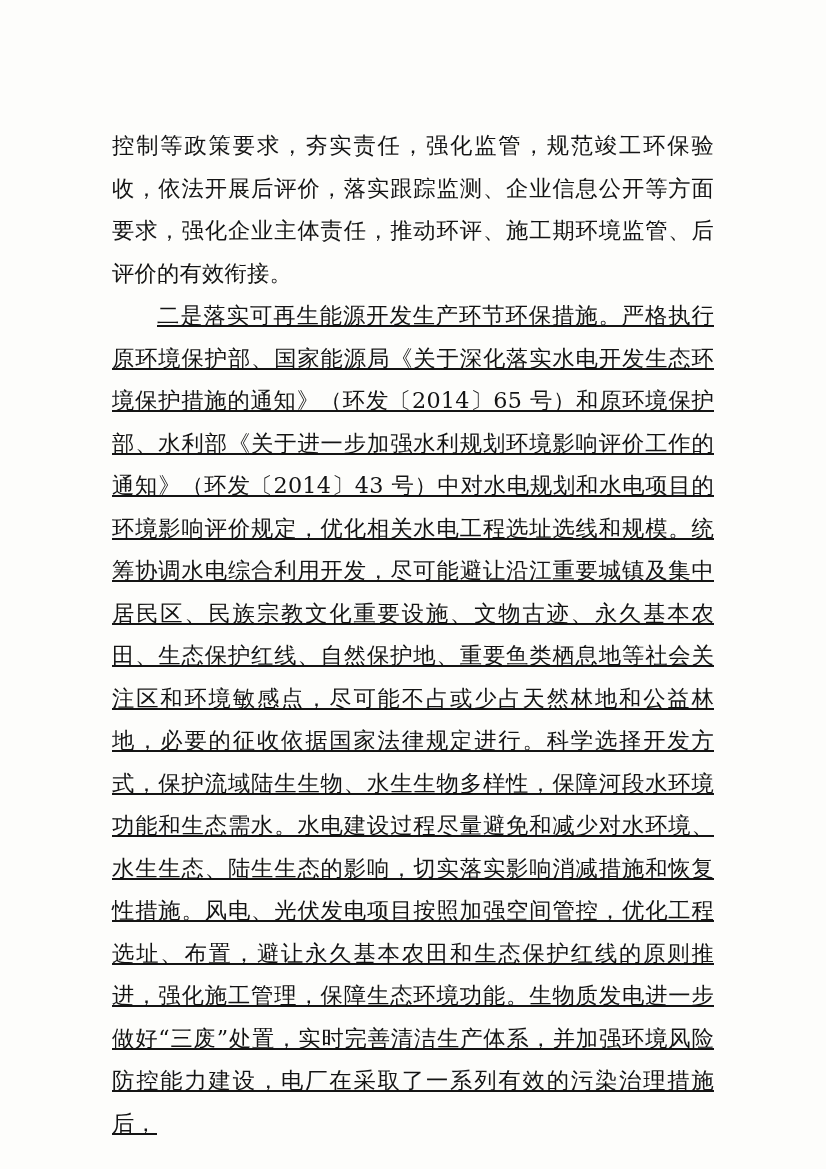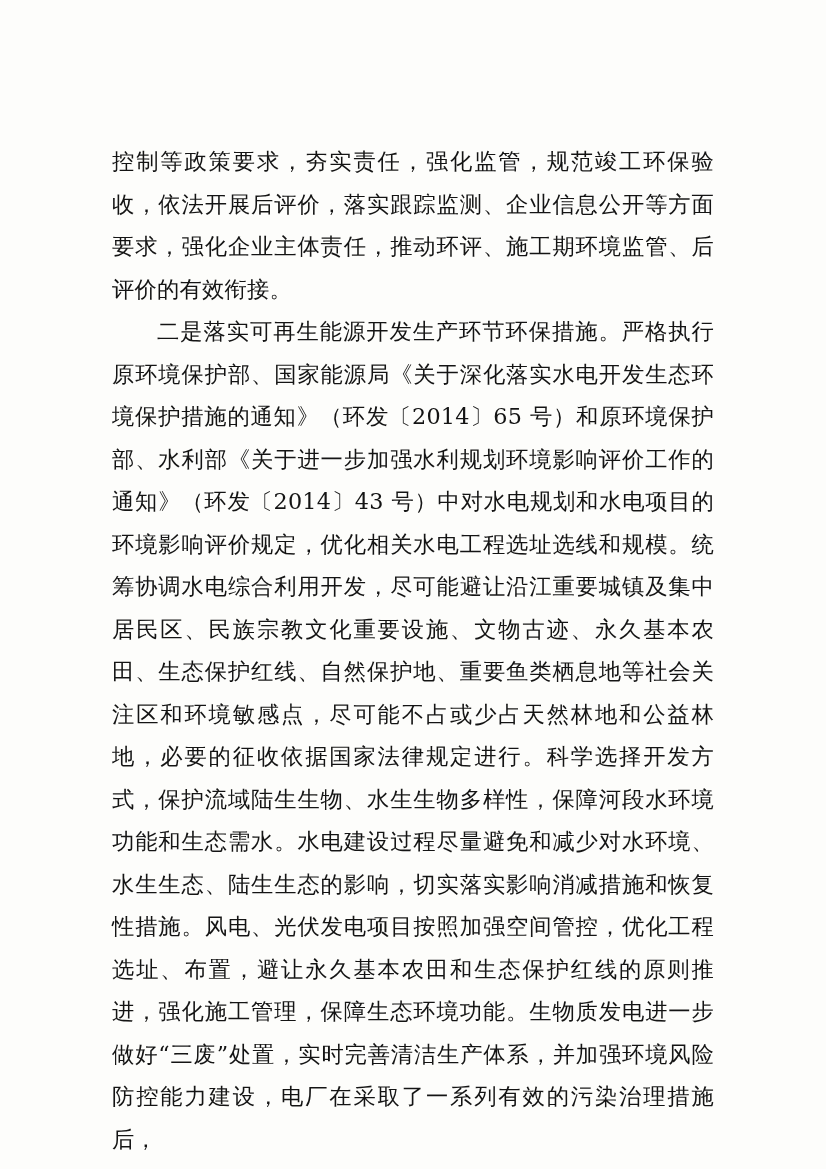--- a/index.html
+++ b/index.html
@@ -15,38 +15,39 @@
     width: 826px;
     height: 1169px;
     margin: 0 auto;
     background: #fdfdfb;
     box-sizing: border-box;
     overflow: hidden;
   }
   .page-inner {
     position: absolute;
     left: 112px;
-    top: 140px;
+    top: 124px;
     width: 602px;
   }
   .para {
     font-size: 22.3px;
     line-height: 42.5px;
     color: #141414;
     text-align: justify;
     text-justify: inter-ideograph;
     letter-spacing: 0.2px;
     margin: 0;
     font-family: "DejaVu Serif", serif;
   }
   .para + .para {
     margin-top: 0px;
   }
   .indent {
     text-indent: 45px;
+    text-decoration: underline;
   }
   .footer {
     position: absolute;
     left: 0;
     right: 0;
     top: 1014px;
     text-align: center;
     font-size: 19px;
     color: #1b1b1b;
     letter-spacing: 2px;

